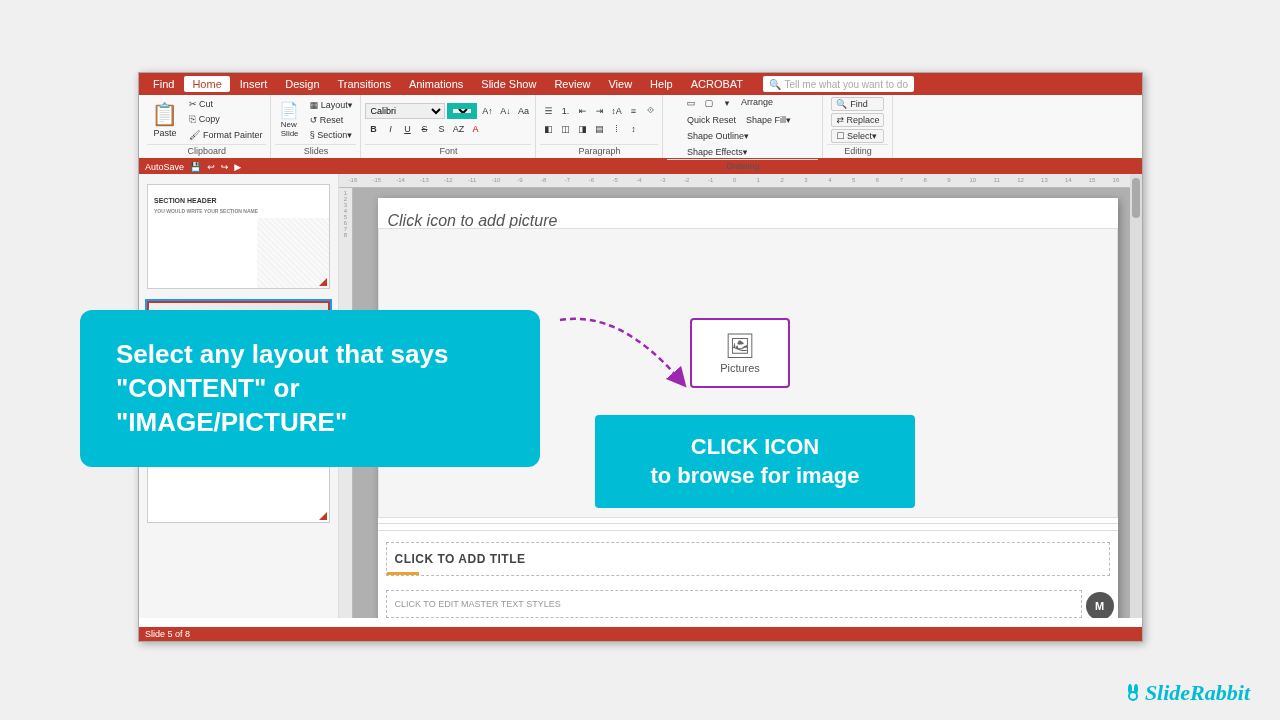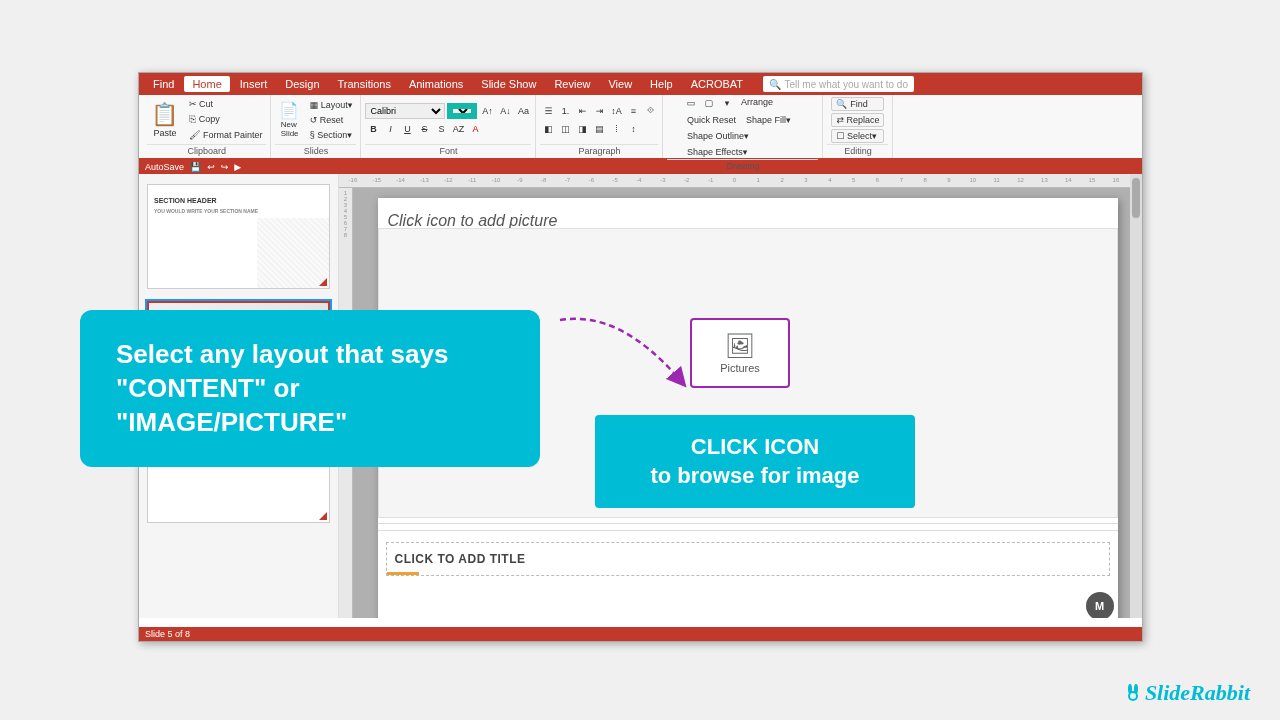--- a/index.html
+++ b/index.html
@@ -673,20 +673,23 @@
         </div>
 
         <div style="position:absolute;top:325px;left:0;right:0;height:1px;background:#ddd;"></div>
         <div style="position:absolute;top:332px;left:0;right:0;height:1px;background:#ddd;"></div>
 
         <div style="position:absolute;bottom:52px;left:8px;right:8px;height:34px;border:1px dashed #bbb;display:flex;align-items:center;padding:0 8px;">
           <span style="font-size:12px;font-weight:bold;color:#444;letter-spacing:0.5px;">CLICK TO ADD TITLE</span>
           <div style="position:absolute;bottom:0;left:0;width:32px;height:3px;background:#f0a030;"></div>
         </div>
 
+        <div style="position:absolute;bottom:10px;left:8px;right:36px;height:28px;border:1px dashed #bbb;display:flex;align-items:center;padding:0 8px;">
+          <span style="font-size:9px;color:#999;text-transform:uppercase;">CLICK TO EDIT MASTER TEXT STYLES</span>
+        </div>
 
         <div style="position:absolute;bottom:10px;right:6px;width:26px;height:26px;">
           <div class="logo-circle">M</div>
         </div>
       </div>
 
       <div class="v-scrollbar" style="position:absolute;right:0;top:0;bottom:0;">
         <div class="v-scrollbar-thumb"></div>
       </div>
     </div>

